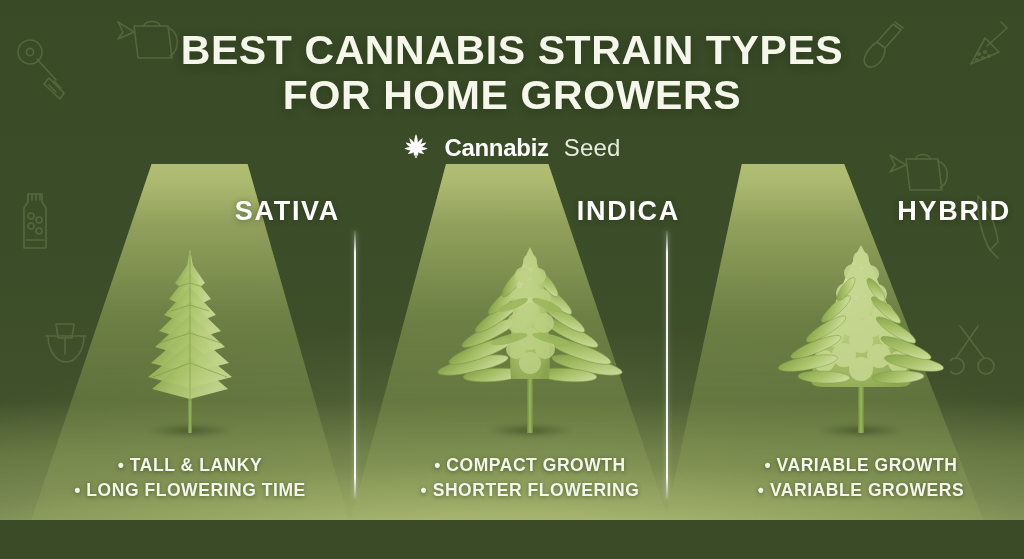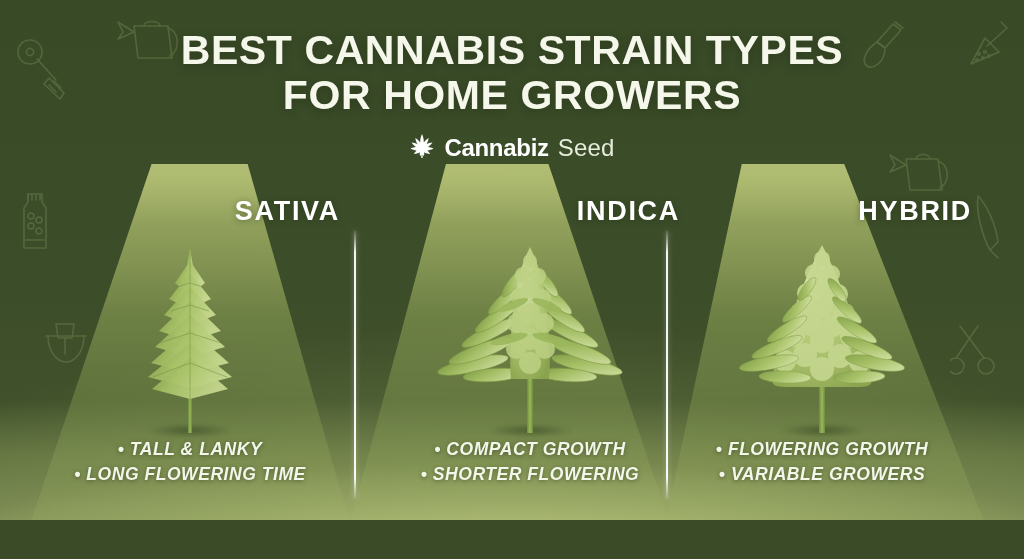--- a/index.html
+++ b/index.html
@@ -74,21 +74,21 @@
     text-align:right;
   }
   .plant-wrap { position:relative; height:200px; margin-top:6px; }
   .plant-wrap svg { position:absolute; left:50%; transform:translateX(-50%); bottom:0; }
   .plant-shadow {
     position:absolute; left:50%; bottom:-4px; transform:translateX(-50%);
     width:86px; height:13px; border-radius:50%;
     background:radial-gradient(ellipse at 50% 50%, rgba(40,54,24,.55) 0%, rgba(40,54,24,0) 72%);
     filter:blur(2px);
   }
-  .bullets { margin-top:4px;font-style:italic; }
+  .bullets { margin-top:20px; }
   .bullet {
     color:#f3f6e9;
     font-size:17.5px;
     font-weight:bold;
     letter-spacing:.55px;
     line-height:25px;
     text-shadow:0 1px 4px rgba(30,44,16,.5);
     white-space:nowrap;
   }
 
@@ -104,21 +104,21 @@
   .title-line {
     color:#f4f7ea;
     font-weight:bold;
     font-size:41px;
     letter-spacing:.6px;
     line-height:45px;
     text-shadow:0 2px 10px rgba(25,38,14,.4);
   }
   .logo {
     margin-top:15px;
-    display:flex; align-items:center; justify-content:center; gap:9px;
+    display:flex; align-items:center; justify-content:center; gap:15px;
   }
   .logo-leaf { display:block; }
   .logo-brand { color:#ffffff; font-size:24px; font-weight:bold; letter-spacing:-.3px; }
   .logo-word  { color:#e7ecdc; font-size:24px; font-weight:300; letter-spacing:.2px; }
 </style>
 </head>
 <body>
 
 <div id="stage">
 
@@ -356,21 +356,21 @@
         </g>
       </svg>
     </div>
 
     <div class="bullets">
       <div class="bullet">• COMPACT GROWTH</div>
       <div class="bullet">• SHORTER FLOWERING</div>
     </div>
   </div>
 
-  <div class="col" style="left:672px; width:300px;">
+  <div class="col" style="left:711px; width:300px;">
     <div class="col-title">HYBRID</div>
 
     <div class="plant-wrap">
       <div class="plant-shadow"></div>
       <svg width="190" height="190" viewBox="0 0 190 190">
         <defs>
           <radialGradient id="gHybBud" cx="0.4" cy="0.25" r="0.85">
             <stop offset="0%" stop-color="#d8e3ab"></stop>
             <stop offset="55%" stop-color="#b0c672"></stop>
             <stop offset="100%" stop-color="#8da551"></stop>
@@ -419,18 +419,18 @@
           <ellipse cx="130" cy="87" rx="23" ry="5.5" transform="rotate(32 130 87)"></ellipse>
           <ellipse cx="70" cy="66" rx="19" ry="5" transform="rotate(-42 70 66)"></ellipse>
           <ellipse cx="120" cy="67" rx="19" ry="5" transform="rotate(42 120 67)"></ellipse>
           <ellipse cx="80" cy="46" rx="14" ry="4.5" transform="rotate(-54 80 46)"></ellipse>
           <ellipse cx="110" cy="47" rx="14" ry="4.5" transform="rotate(54 110 47)"></ellipse>
         </g>
       </svg>
     </div>
 
     <div class="bullets">
-      <div class="bullet">• FLOWERING GROWTH</div>
+      <div class="bullet">• VARIABLE GROWTH</div>
       <div class="bullet">• VARIABLE GROWERS</div>
     </div>
   </div>
 
 </div>
 
 </body></html>

